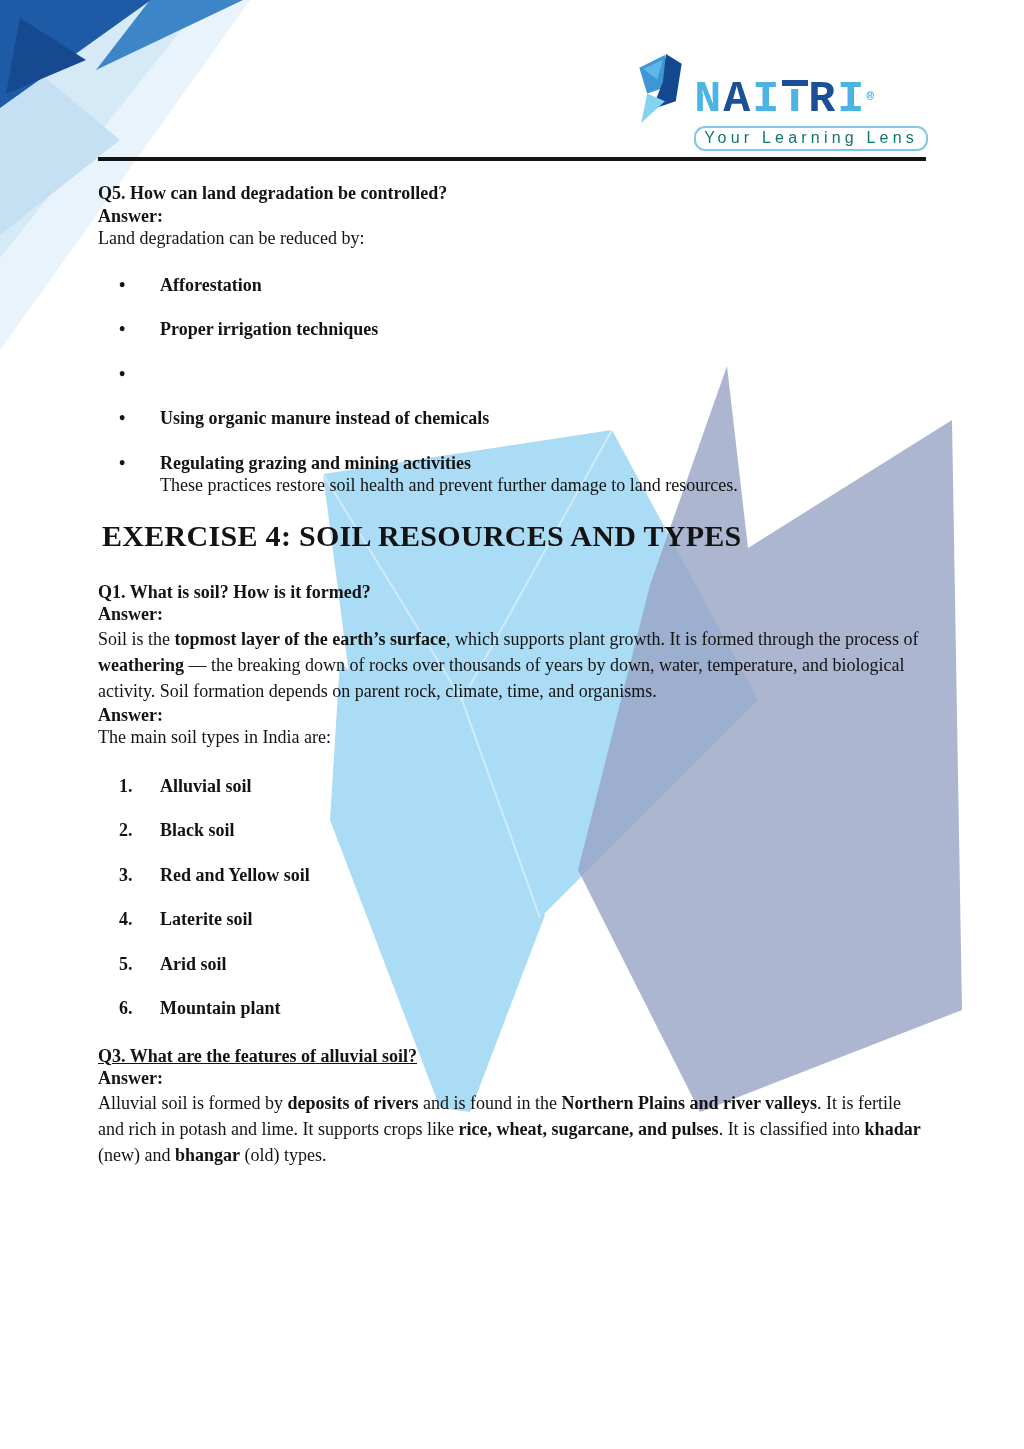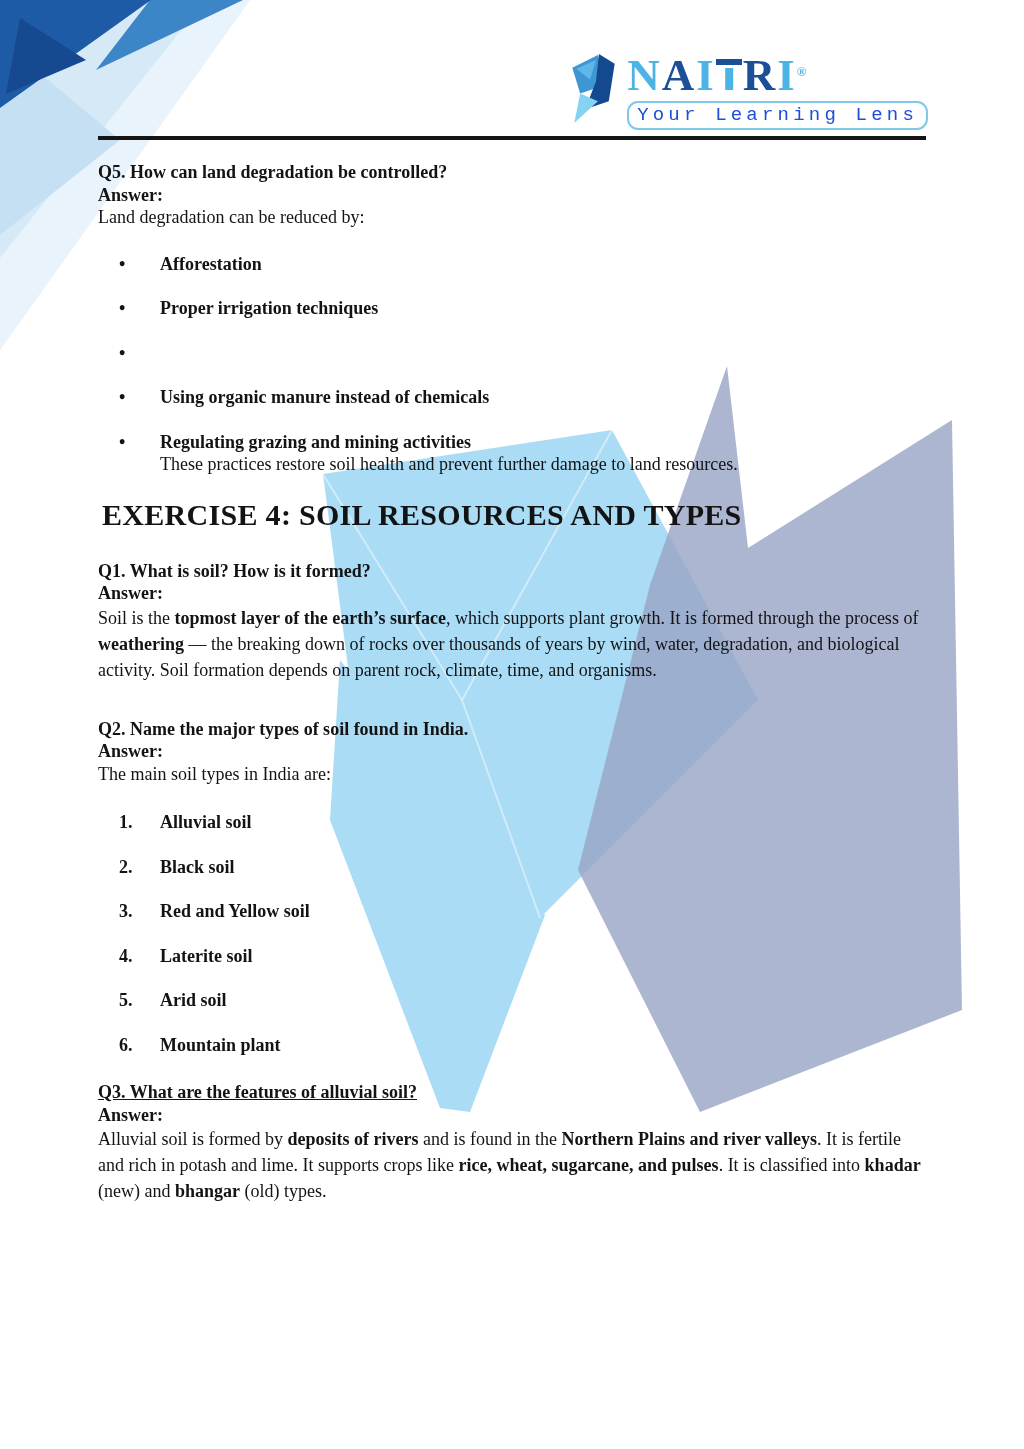--- a/index.html
+++ b/index.html
@@ -5,29 +5,29 @@
   html,body{margin:0;padding:0;background:#ffffff;}
   .page{position:relative;width:1024px;height:1449px;background:#ffffff;overflow:hidden;
         font-family:"Liberation Serif", serif;color:#131313;}
   .corner-svg{position:absolute;top:0;left:0;width:262px;height:362px;pointer-events:none;}
   .watermark-svg{position:absolute;top:0;left:0;width:1024px;height:1449px;pointer-events:none;}
 
   header{position:relative;z-index:2;padding:52px 96px 0 98px;display:flex;justify-content:flex-end;}
   .logo{display:flex;gap:9px;align-items:flex-start;}
   .logo-icon{width:50px;height:73px;flex:none;}
   .logo-text{display:flex;flex-direction:column;}
-  .brand{font-family:Liberation Serif, serif;font-weight:bold;font-size:45px;line-height:46px;
-         letter-spacing:2px;white-space:nowrap;}
+  .brand{font-family:Liberation Mono, monospace;font-weight:bold;font-size:45px;line-height:46px;
+         letter-spacing:2px;white-space:nowrap;margin-top:25px;}
   .reg{font-size:13px;vertical-align:top;position:relative;top:-3px;letter-spacing:0;}
   .t-glyph{display:inline-block;position:relative;width:0.60em;height:0.72em;}
   .t-bar{position:absolute;top:0.02em;left:0.01em;right:0.01em;height:0.155em;}
   .t-stem{position:absolute;top:0.225em;bottom:0;left:50%;transform:translateX(-50%);width:0.17em;}
   .tagline-box{margin-top:3px;border:2px solid #7fc8ea;border-radius:11px;padding:1px 8px 2px;text-align:center;}
-  .tagline{font-family:Liberation Mono, monospace;font-size:19px;letter-spacing:4.2px;
-           color:#1d4ed8;white-space:nowrap;}
+  .tagline{font-family:Liberation Sans, sans-serif;font-size:16px;letter-spacing:4.2px;
+           color:#0f766e;white-space:nowrap;}
 
   .rule{position:relative;z-index:2;margin:6px 98px 0;height:4px;background:#141414;}
 
   main{position:relative;z-index:2;margin:21px 96px 0 98px;}
   main p{margin:0;}
   .q{font-weight:bold;font-size:18px;line-height:22.5px;}
   .line{font-size:18px;line-height:22.5px;}
   .para{font-size:18px;line-height:26px;}
   h1{font-size:30px;line-height:34px;margin:0 4px 28px;font-weight:bold;letter-spacing:0.3px;}
   ul.blist,ol.nlist{list-style:none;margin:24px 0 0;padding:0;}
@@ -114,23 +114,22 @@
             <div class="li-label">Regulating grazing and mining activities</div>
             <div class="li-note">These practices restore soil health and prevent further damage to land resources.</div>
           </div>
         </li>
       </ul>
 
     <h1>EXERCISE 4: SOIL RESOURCES AND TYPES</h1>
 
     <p class="q">Q1. What is soil? How is it formed?</p>
     <p class="q">Answer:</p>
-    <p class="para"><span>Soil is the </span><b>topmost layer of the earth’s surface</b><span>, which supports plant growth. It is formed through the process of </span><b>weathering</b><span> — the breaking down of rocks over thousands of years by wind, water, degradation, and biological activity. Soil formation depends on parent rock, climate, time, and organisms.</span></p>
+    <p class="para"><span>Soil is the </span><b>topmost layer of the earth’s surface</b><span>, which supports plant growth. It is formed through the process of </span><b>weathering</b><span> — the breaking down of rocks over thousands of years by down, water, temperature, and biological activity. Soil formation depends on parent rock, climate, time, and organisms.</span></p>
 
-    <p class="q sp35">Q2. Name the major types of soil found in India.</p>
     <p class="q">Answer:</p>
     <p class="line">The main soil types in India are:</p>
 
     <ol class="nlist" id="q2-list">
         <li>
           <span class="mk">1.</span>
           <div class="li-body">
             <div class="li-label">Alluvial soil</div>
           </div>
         </li>

